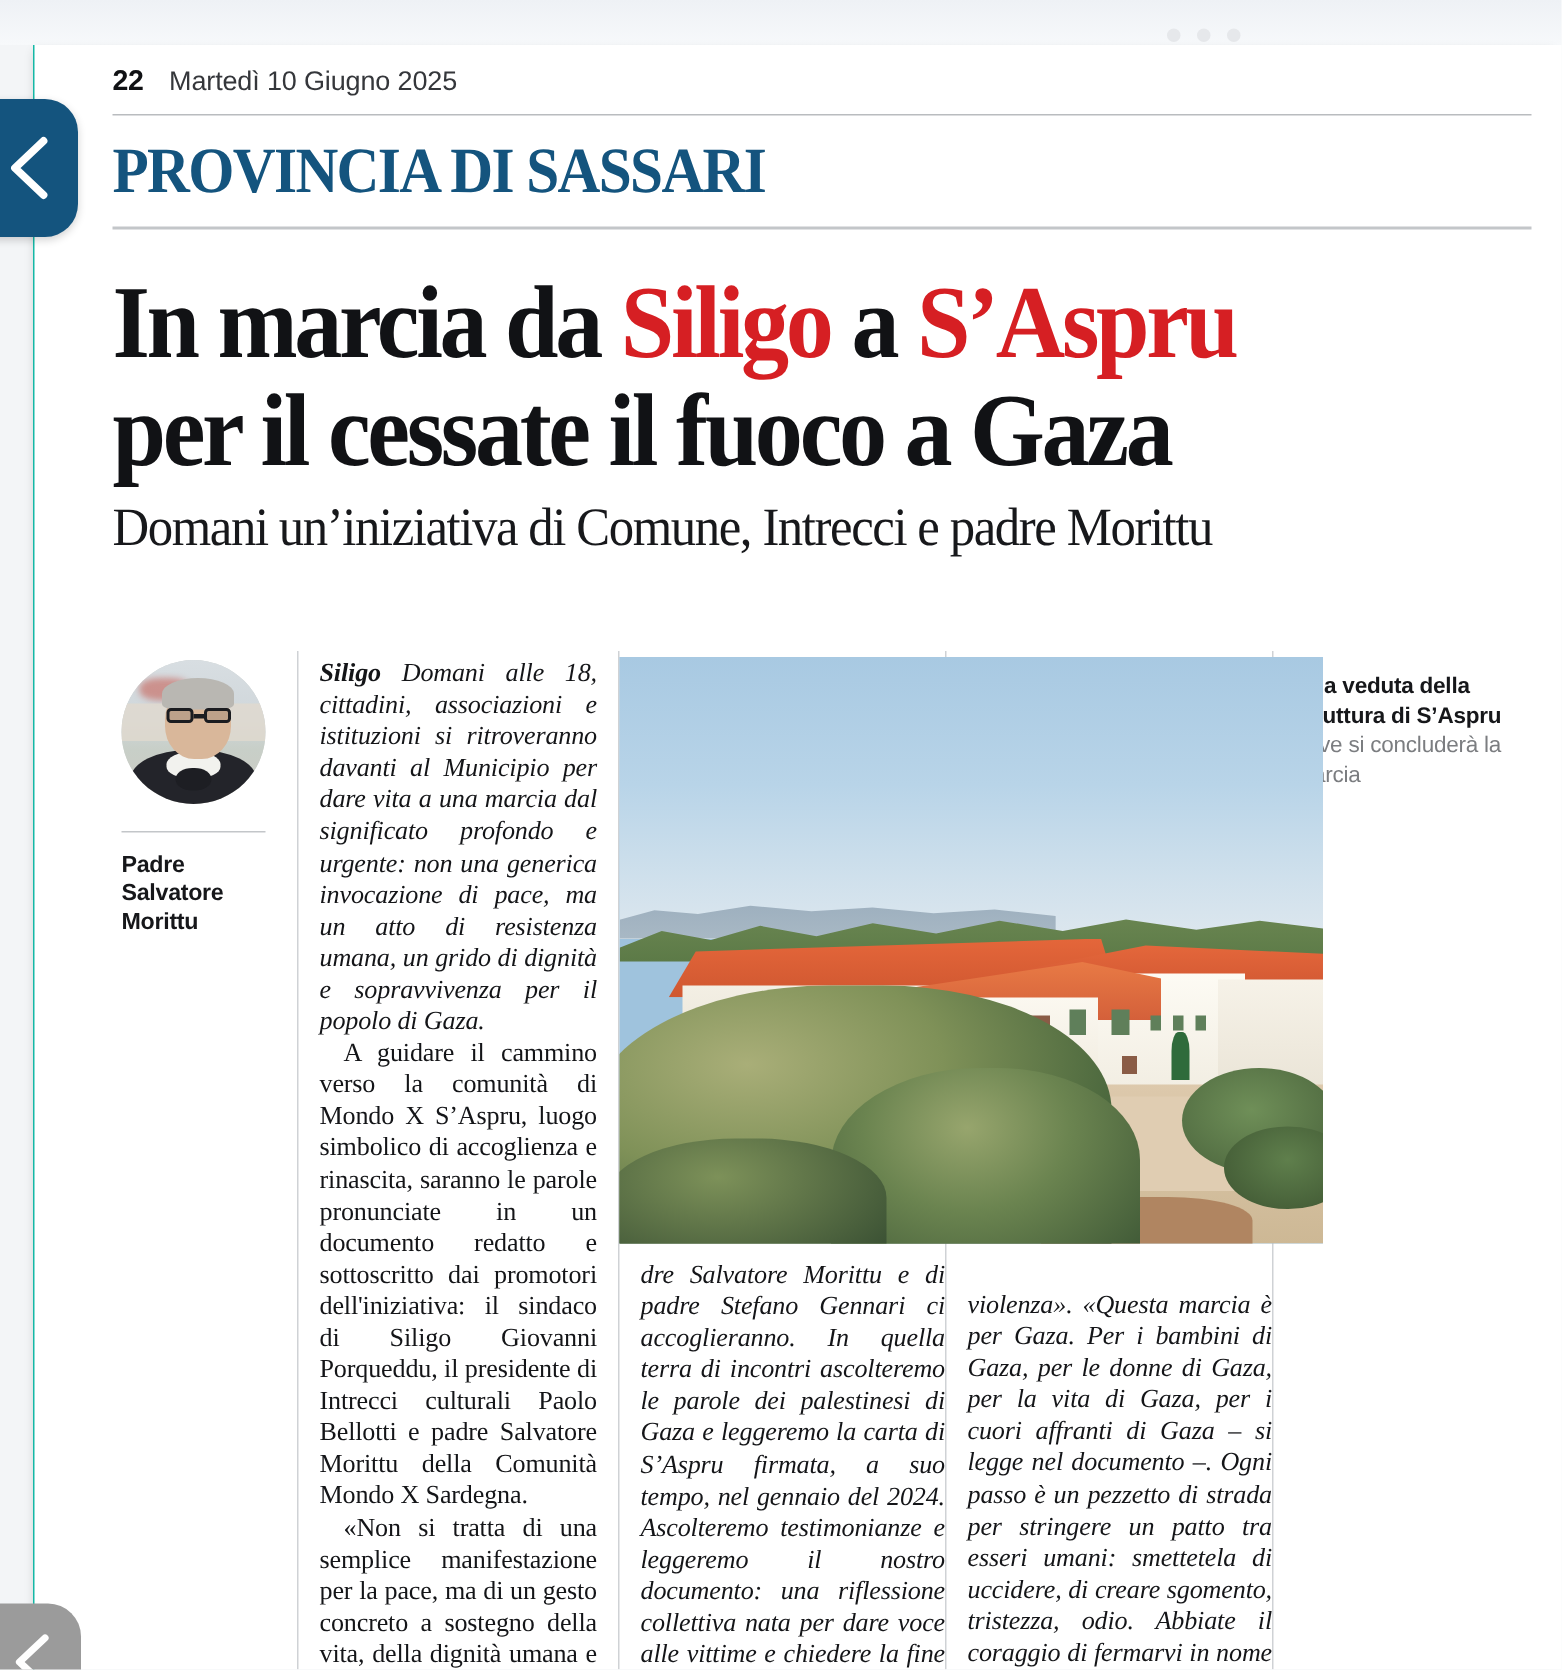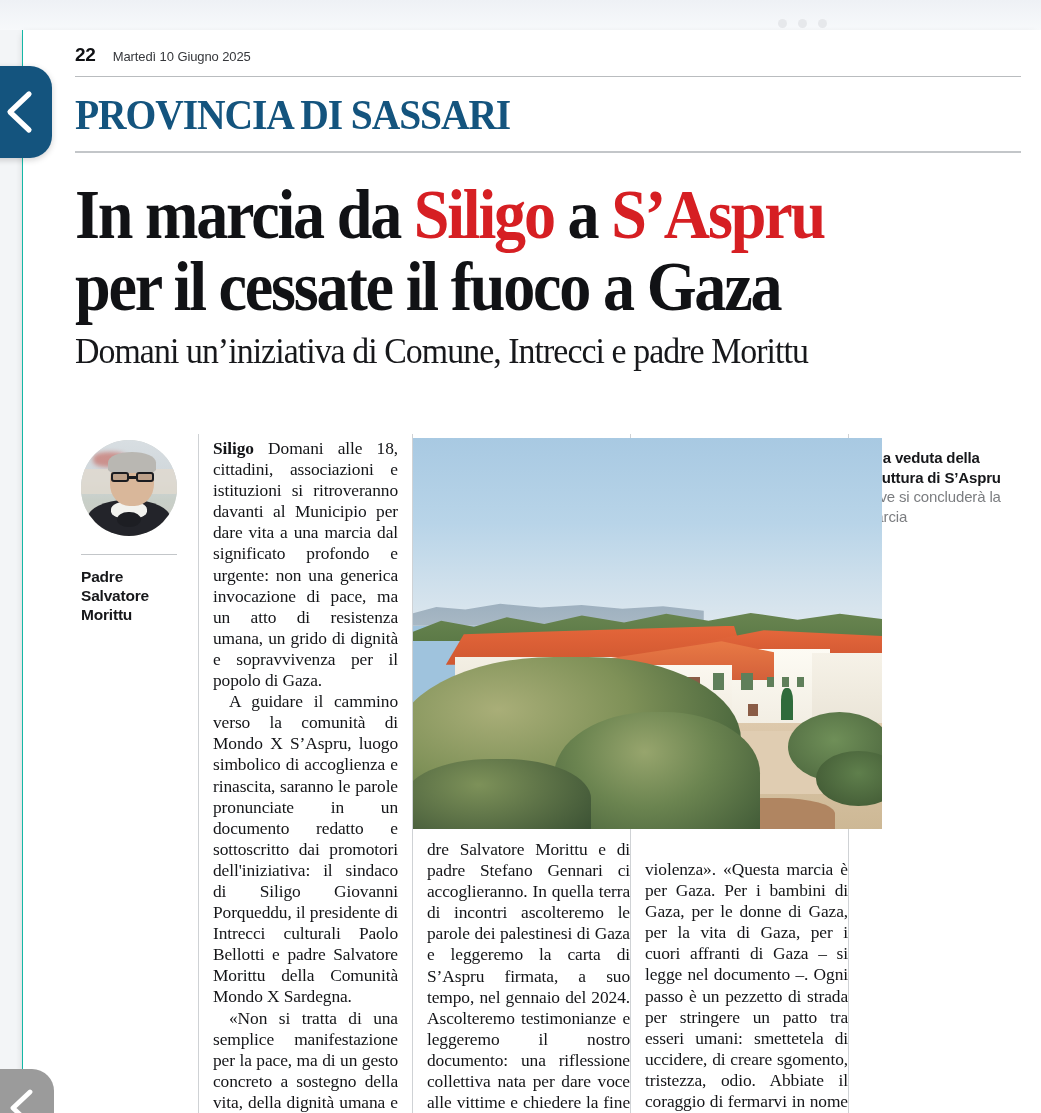--- a/index.html
+++ b/index.html
@@ -48,21 +48,21 @@
   }
   .page-inner{position:absolute;left:52px;top:0;width:946px;height:1083px;}
 
   
   .folio{
     display:flex;align-items:baseline;gap:17px;
     padding-top:14px;height:30px;
     font-family:"Liberation Sans", sans-serif;
   }
   .folio-num{font-size:19px;font-weight:700;color:#101114;letter-spacing:-.2px;}
-  .folio-date{font-size:13px;color:#35373b;letter-spacing:-.1px;}
+  .folio-date{font-size:18px;color:#35373b;letter-spacing:-.1px;}
   .rule-thin{height:1px;background:#b9bcbf;margin-top:2px;}
 
   
   .masthead{
     font-family:"Liberation Serif", serif;
     font-weight:700;font-style:normal;
     font-size:43px;line-height:52px;
     color:#14547e;
     letter-spacing:-1.2px;
     transform:scaleX(.92);transform-origin:left center;
@@ -104,21 +104,21 @@
   .body-col{
     font-family:"Liberation Serif", serif;
     font-size:17.4px;line-height:21.1px;
     color:#141518;
     text-align:justify;
     text-justify:inter-word;
     hyphens:manual;
     letter-spacing:-.1px;
   }
   .body-col p{margin:0;text-indent:16px;}
-  .body-col p.first{text-indent:0;}
+  .body-col p.first{text-indent:0;font-style:italic;}
   .dateline{font-weight:700;}
 
   
   .portrait{
     width:96px;height:96px;border-radius:50%;
     margin:6px 0 0 6px;overflow:hidden;position:relative;
     background:#cfd3d0;
   }
   .portrait .p-sky{position:absolute;inset:0;background:linear-gradient(#d8dee2 0%,#cfd6da 42%,#c8cfc8 62%,#cdcac2 100%);}
   .portrait .p-wall{position:absolute;left:0;top:30%;width:100%;height:26%;background:rgba(226,218,205,.75);}

